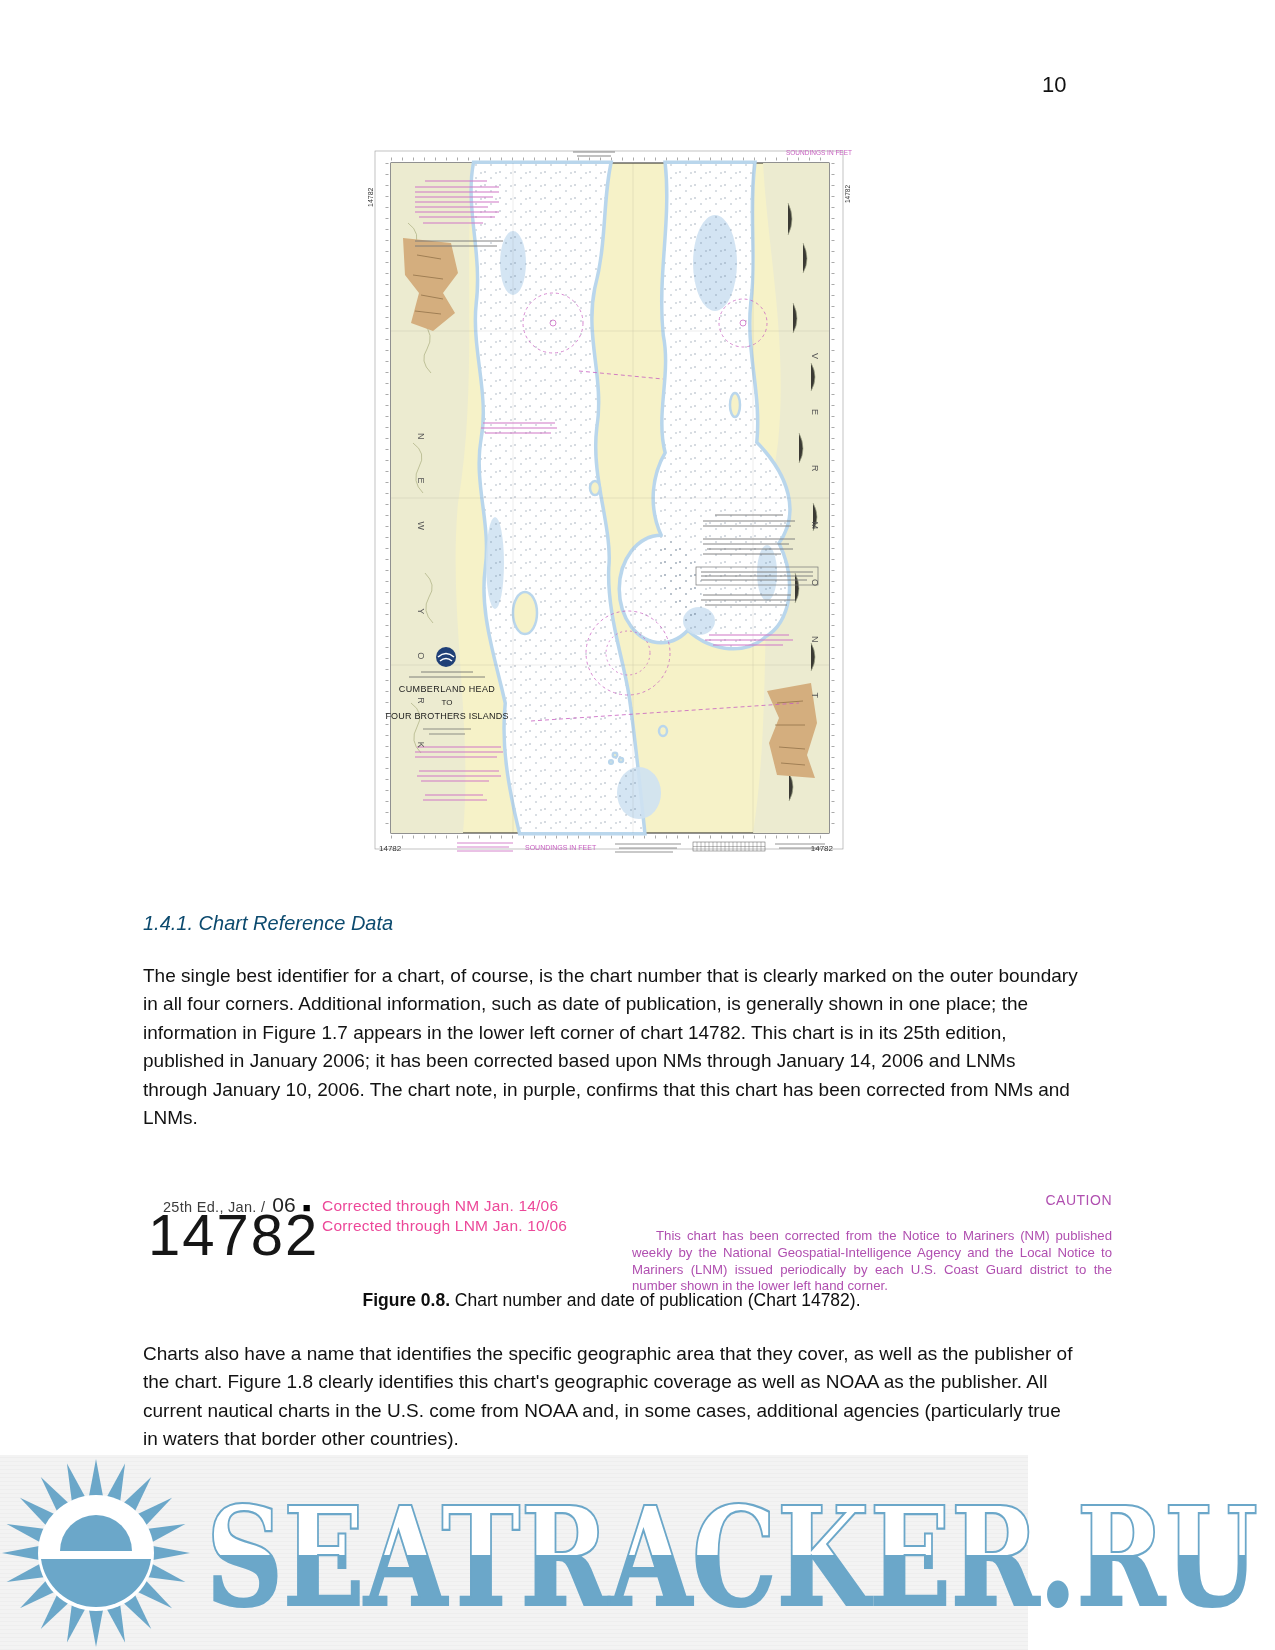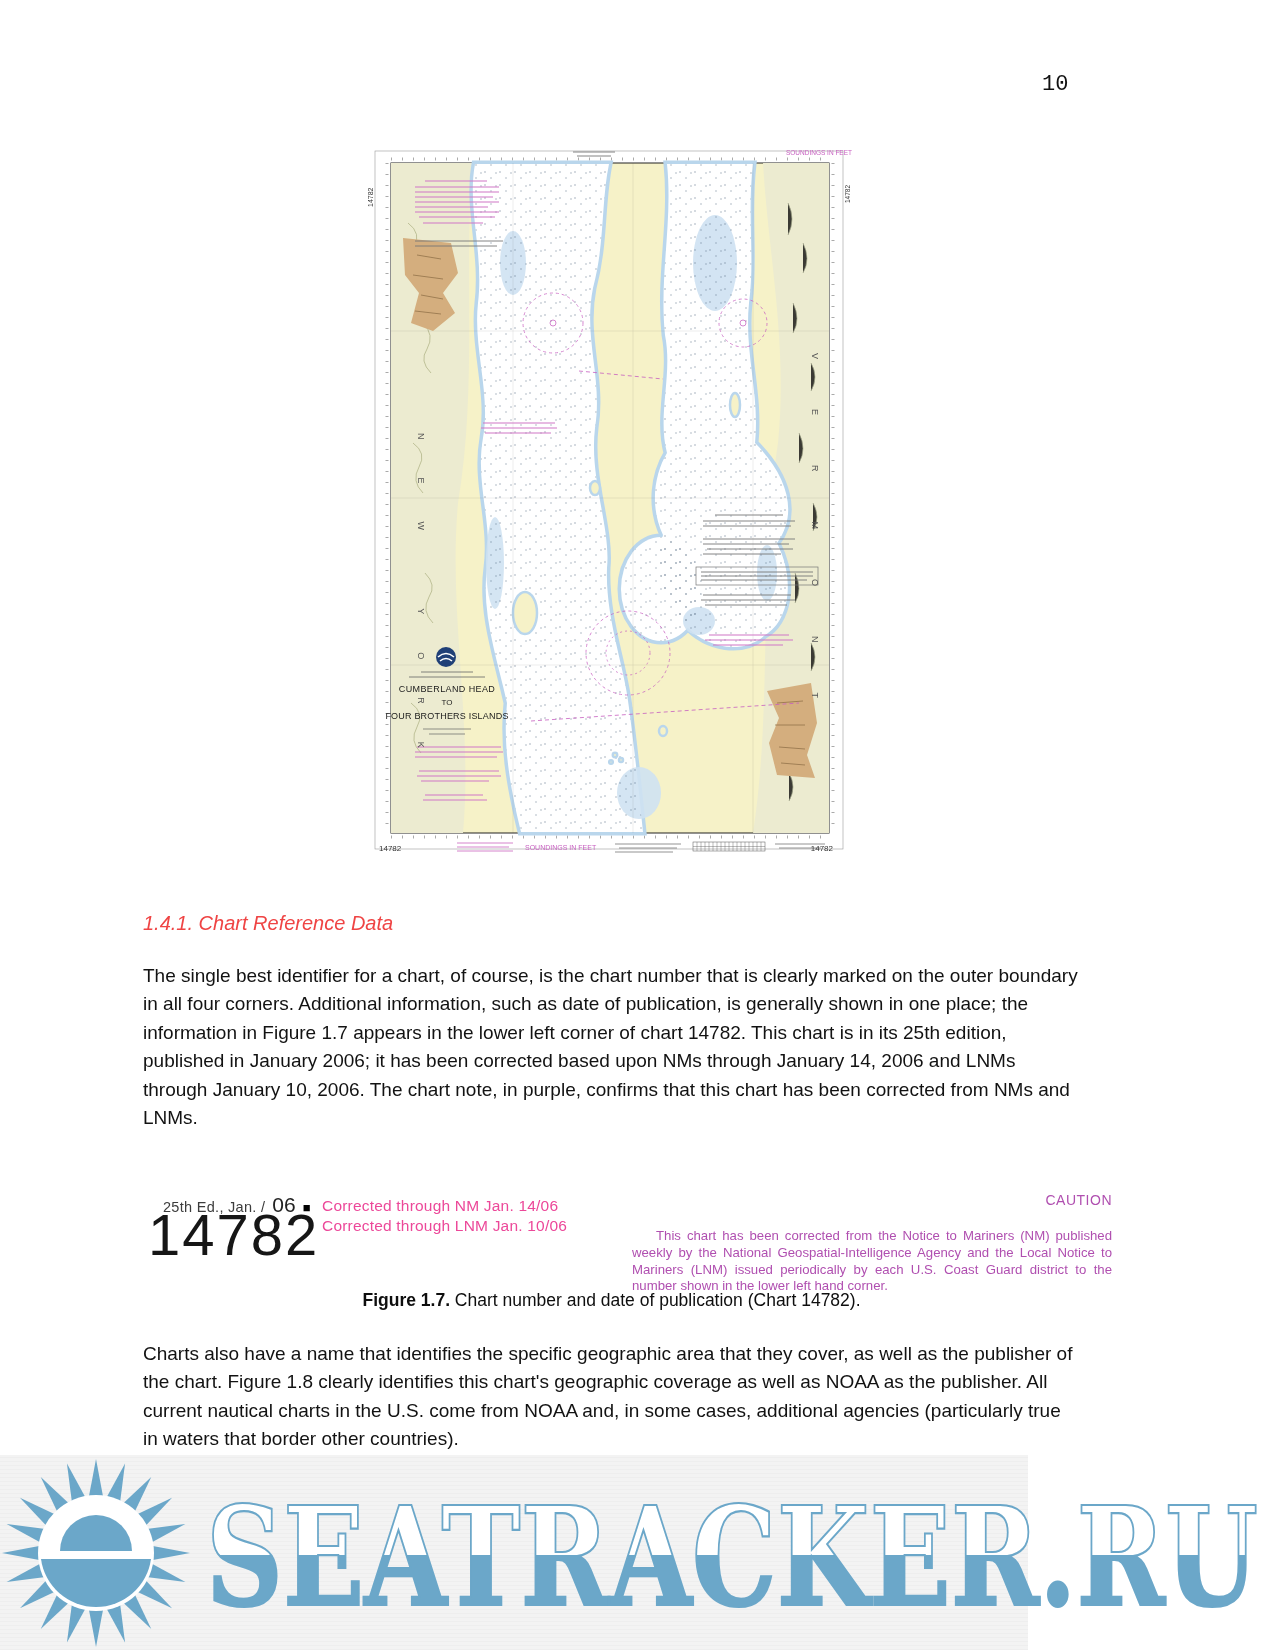--- a/index.html
+++ b/index.html
@@ -1,30 +1,30 @@
 <!DOCTYPE html>
 <html><head>
 <meta charset="utf-8">
 <style>
   html,body{margin:0;padding:0;background:#ffffff;}
   .page{position:relative;width:1275px;height:1650px;background:#ffffff;overflow:hidden;
         font-family:"Liberation Sans",sans-serif;color:#151515;}
 
-  .page-number{position:absolute;left:1042px;top:72px;font-size:22px;color:#111;font-family:Liberation Mono, monospace;}
+  .page-number{position:absolute;left:1042px;top:72px;font-size:22px;color:#111;}
 
   
   .chart-wrap{position:absolute;left:363px;top:143px;width:492px;height:712px;}
   .chart-wrap svg{display:block;}
 
   .caption{position:absolute;left:143px;width:937px;text-align:center;font-size:17.5px;color:#0e0e0e;}
   .caption b{font-weight:bold;}
   .cap16{top:862px;}
   .cap17{top:1290px;}
 
-  .section-heading{position:absolute;left:143px;top:912px;font-size:20px;font-style:italic;color:#ef4444;}
+  .section-heading{position:absolute;left:143px;top:912px;font-size:20px;font-style:italic;color:#0c4a6e;}
 
   .para{position:absolute;left:143px;width:937px;font-size:19px;line-height:28.4px;color:#121212;}
   .para1{top:962px;}
   .para2{top:1340px;}
 
   
   .ed-row{position:absolute;left:163px;top:1193px;white-space:nowrap;color:#3c3c3c;}
   .ed-prefix{font-size:14.5px;letter-spacing:.3px;}
   .ed-year{font-size:21px;color:#222;margin-left:7px;margin-top:32px;}
   .ed-square{font-size:13px;color:#000;margin-left:7px;}
@@ -271,21 +271,21 @@
   </div>
   <div class="caution">
     <div class="caution-title">CAUTION</div>
     <div class="caution-line first">This chart has been corrected from the Notice to Mariners (NM) published</div>
     <div class="caution-line">weekly by the National Geospatial-Intelligence Agency and the Local Notice to</div>
     <div class="caution-line">Mariners (LNM) issued periodically by each U.S. Coast Guard district to the</div>
     <div class="caution-line last">number shown in the lower left hand corner.</div>
   </div>
 
   <div class="caption cap17">
-    <b>Figure 1.7.</b><span> Chart number and date of publication (Chart 14782).</span>
+    <b>Figure 0.8.</b><span> Chart number and date of publication (Chart 14782).</span>
   </div>
 
   <div class="para para2">Charts also have a name that identifies the specific geographic area that they cover, as well as the publisher of the chart. Figure 1.8 clearly identifies this chart's geographic coverage as well as NOAA as the publisher. All current nautical charts in the U.S. come from NOAA and, in some cases, additional agencies (particularly true in waters that border other countries).</div>
 
   <div class="wm-band">
     <svg width="1275" height="195" viewBox="0 0 1275 195" xmlns="http://www.w3.org/2000/svg">
       <defs>
         <linearGradient id="wg" gradientUnits="userSpaceOnUse" x1="0" y1="51" x2="0" y2="150">
           <stop offset="0" stop-color="#ffffff"></stop>
           <stop offset="0.5" stop-color="#ffffff"></stop>

